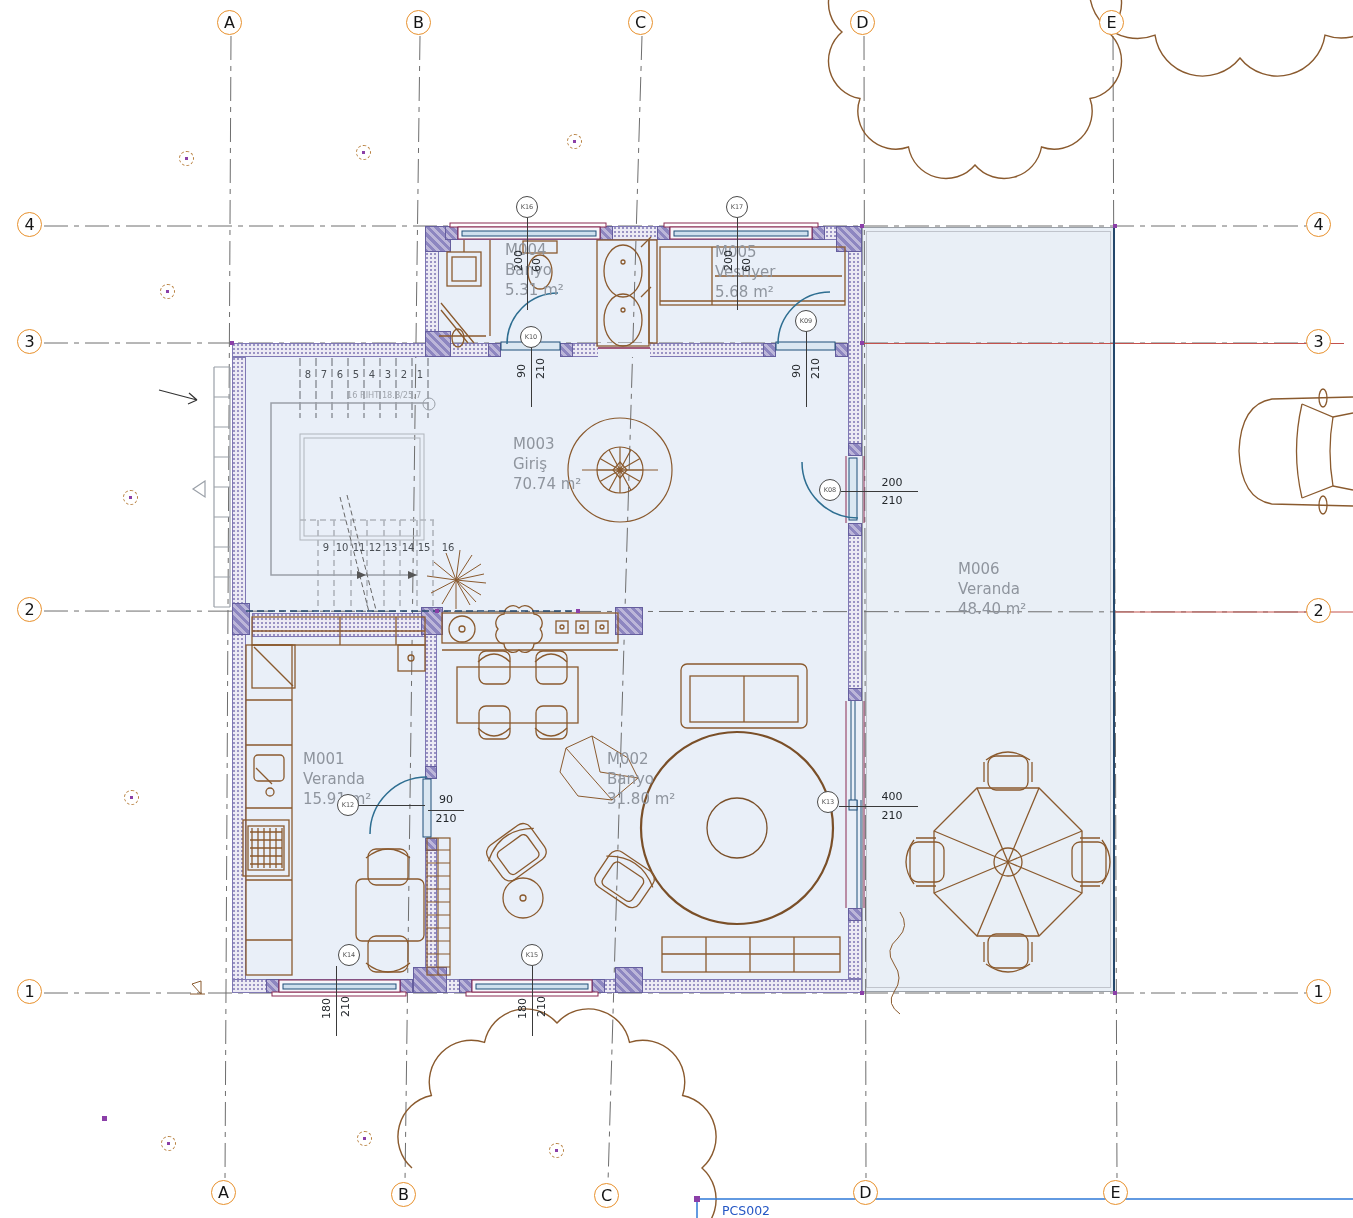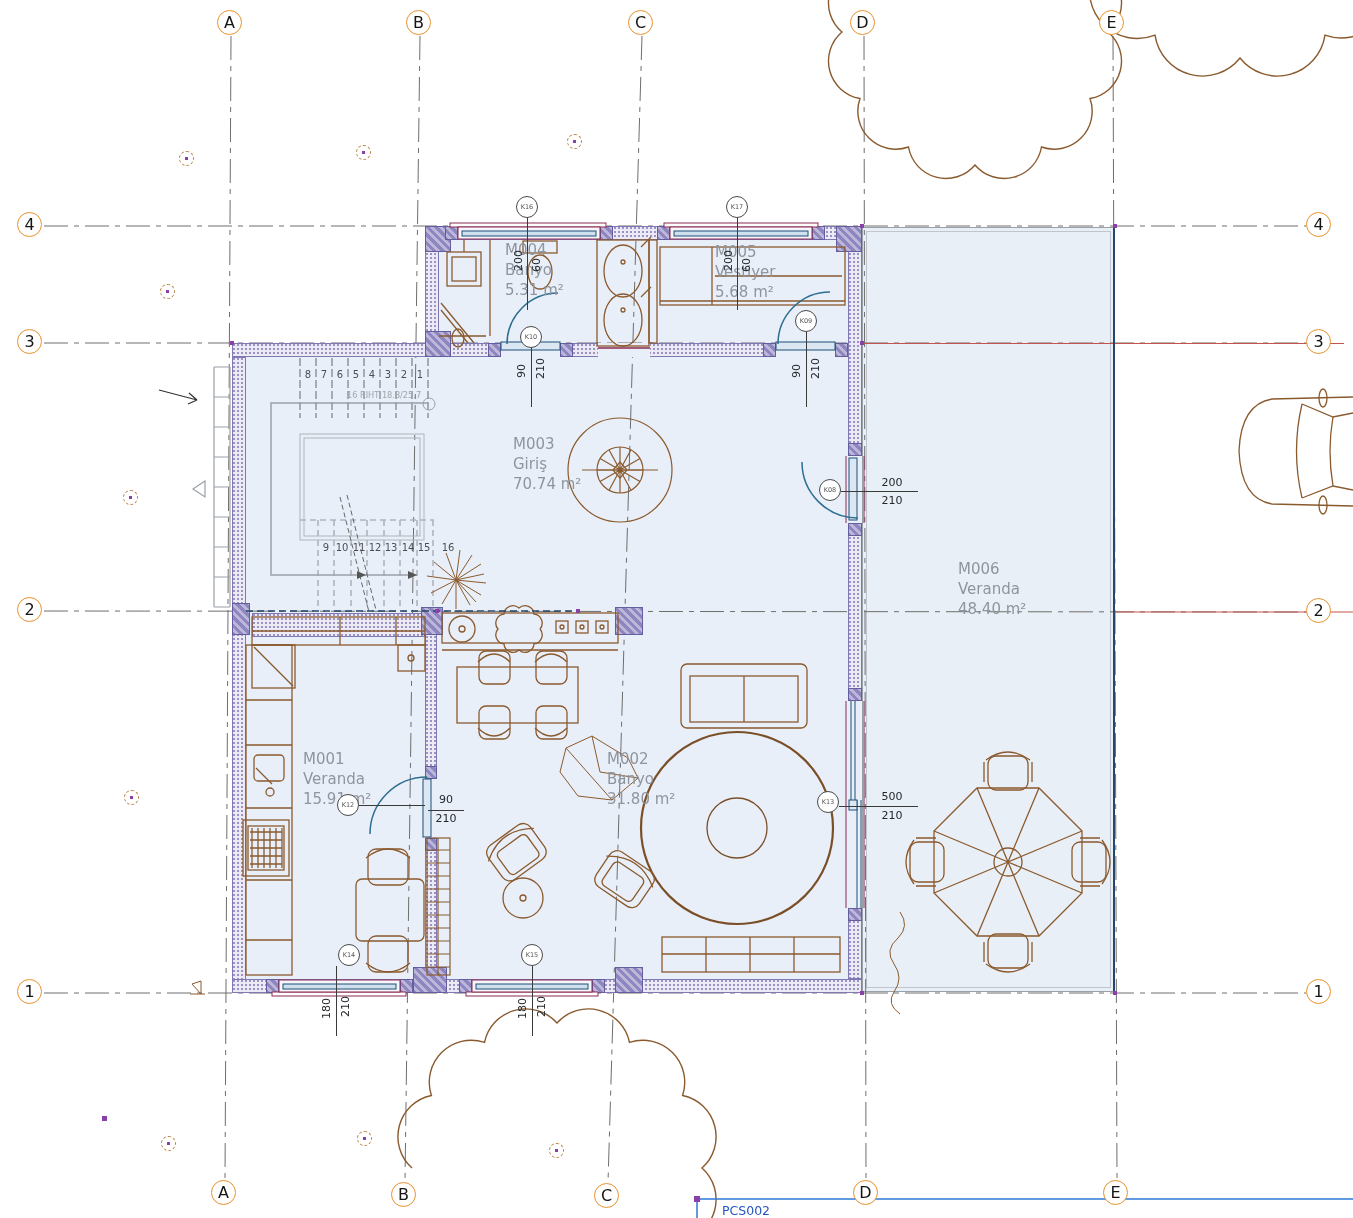--- a/index.html
+++ b/index.html
@@ -458,21 +458,21 @@
   <span class="rot" style="left:534px;top:358px">210</span>
   <span class="rot" style="left:790px;top:364px">90</span>
   <span class="rot" style="left:809px;top:358px">210</span>
   <span class="rot" style="left:320px;top:998px">180</span>
   <span class="rot" style="left:339px;top:996px">210</span>
   <span class="rot" style="left:516px;top:998px">180</span>
   <span class="rot" style="left:535px;top:996px">210</span>
 
   <span class="dim dimc" style="left:870px;top:476px">200</span>
   <span class="dim dimc" style="left:870px;top:494px">210</span>
-  <span class="dim dimc" style="left:870px;top:790px">500</span>
+  <span class="dim dimc" style="left:870px;top:790px">400</span>
   <span class="dim dimc" style="left:870px;top:809px">210</span>
   <span class="dim dimc" style="left:424px;top:793px;width:44px">90</span>
   <span class="dim dimc" style="left:424px;top:812px;width:44px">210</span>
 
   <div class="bubble" style="left:217px;top:10px">
       <span>A</span>
     </div>
   <div class="bubble" style="left:406px;top:10px">
       <span>B</span>
     </div>

